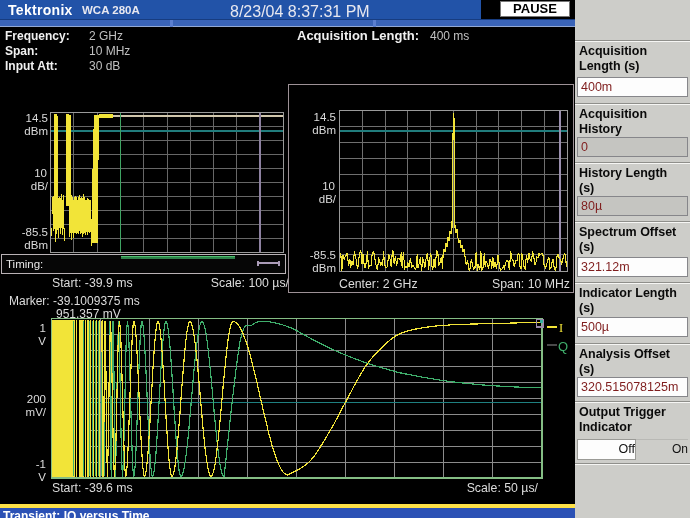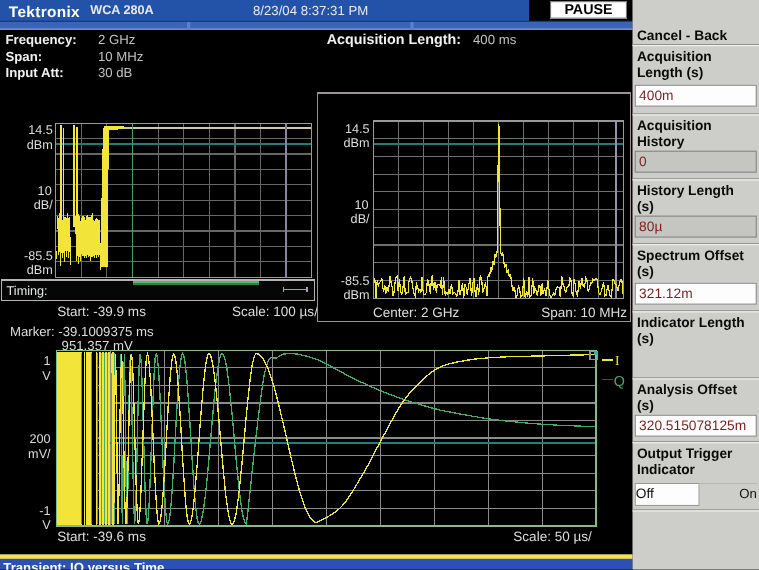--- a/index.html
+++ b/index.html
@@ -1,32 +1,32 @@
 <!DOCTYPE html>
 <html><head><meta charset="utf-8"><style>
 *{margin:0;padding:0;box-sizing:border-box}
 html,body{width:690px;height:518px;background:#000;overflow:hidden;
 font-family:"Liberation Sans",sans-serif;position:relative}
 .hdr{position:absolute;left:0;top:0;width:481px;height:19px;background:#2253a8}
 .strip{position:absolute;left:0;top:19px;width:575px;height:8px;background:#3a64b8;border-top:1px solid #173c80;border-bottom:1px solid #93a9d4}
 .tek{position:absolute;left:8px;top:2px;font-size:14px;font-weight:bold;color:#fff;letter-spacing:0.3px}
 .wca{position:absolute;left:82px;top:4px;font-size:11.5px;font-weight:bold;color:#e8e8f0}
-.date{position:absolute;left:230px;top:3px;font-size:12px;color:#e8e8f0}
+.date{position:absolute;left:230px;top:3px;font-size:16px;color:#e8e8f0}
 .pause{position:absolute;left:500px;top:1px;width:70px;height:16px;background:#fff;
 border:1px solid #777;color:#000;font-size:13px;font-weight:bold;text-align:center;line-height:14px}
 .status{position:absolute;left:0;top:504px;width:575px;height:14px;background:#2b51b5;border-top:4px solid #fde047;box-sizing:border-box}
 .status span{position:absolute;left:3px;top:1px;font-size:12px;font-weight:bold;color:#fff}
 .side{position:absolute;left:575px;top:0;width:115px;height:518px;background:#cdcdc9}
 .sl{position:absolute;left:4px;width:108px;font-size:12.5px;font-weight:bold;color:#0a0a0a;line-height:14px;white-space:nowrap}
 .sep{position:absolute;left:0;width:115px;height:2px;border-top:1px solid #8f8f8b;border-bottom:1px solid #f6f6f4}
 .sbox{position:absolute;left:2px;width:111px;height:20px;background:#c5c5c1;border:1px solid #86868a;
 font-size:12.5px;color:#7f1d1d;line-height:18px;padding-left:3px;white-space:nowrap}
 .sbox.white{background:#fdfdfd}
 .offon{position:absolute;left:2px;top:439px;width:111px;height:21px;display:flex}
-.off{width:59px;background:#fdfdfd;border:1px solid #9a9a96;font-size:12.5px;color:#111;text-align:left;line-height:19px}
+.off{width:59px;background:#fdfdfd;border:1px solid #9a9a96;font-size:12.5px;color:#111;text-align:right;line-height:19px}
 .on{width:52px;font-size:12px;color:#111;text-align:right;line-height:19px;border-top:1px solid #b9b9b5}
 </style></head><body>
 <div class="hdr">
     <span class="tek">Tektronix</span>
     <span class="wca">WCA 280A</span>
 <span class="date">8/23/04 8:37:31 PM</span>
   </div>
 <div class="pause">PAUSE</div>
 <div class="strip"></div>
 <div style="position:absolute;left:170px;top:20px;width:3px;height:7px;background:#5b7fd0"></div>
@@ -230,40 +230,40 @@
       <text x="46" y="468">-1</text>
       <text x="46" y="481">V</text>
     </g>
 <text x="52" y="492" font-size="12.3px">Start: -39.6 ms</text>
 <text x="538" y="492" font-size="12.3px" text-anchor="end">Scale: 50 µs/</text>
 </svg>
 <div class="status">
     <span>Transient: IQ versus Time</span>
   </div>
 <div class="side">
-    <div class="sl" style="top:25px">Cancel - Back</div>
     <div class="sep" style="top:40px"></div>
     <div class="sl" style="top:44px">Acquisition</div>
     <div class="sl" style="top:59px">Length (s)</div>
     <div class="sbox white" style="top:77px">400m</div>
     <div class="sep" style="top:103px"></div>
     <div class="sl" style="top:107px">Acquisition</div>
     <div class="sl" style="top:122px">History</div>
     <div class="sbox" style="top:137px">0</div>
     <div class="sep" style="top:162px"></div>
     <div class="sl" style="top:166px">History Length</div>
     <div class="sl" style="top:181px">(s)</div>
     <div class="sbox" style="top:196px">80µ</div>
     <div class="sep" style="top:221px"></div>
     <div class="sl" style="top:225px">Spectrum Offset</div>
     <div class="sl" style="top:240px">(s)</div>
     <div class="sbox white" style="top:257px">321.12m</div>
     <div class="sep" style="top:282px"></div>
     <div class="sl" style="top:286px">Indicator Length</div>
     <div class="sl" style="top:301px">(s)</div>
+    <div class="sbox white" style="top:317px">500µ</div>
     <div class="sep" style="top:343px"></div>
     <div class="sl" style="top:347px">Analysis Offset</div>
     <div class="sl" style="top:362px">(s)</div>
     <div class="sbox white" style="top:377px">320.515078125m</div>
     <div class="sep" style="top:401px"></div>
     <div class="sl" style="top:405px">Output Trigger</div>
     <div class="sl" style="top:420px">Indicator</div>
     <div class="offon">
       <div class="off">Off</div>
       <div class="on">On</div>

